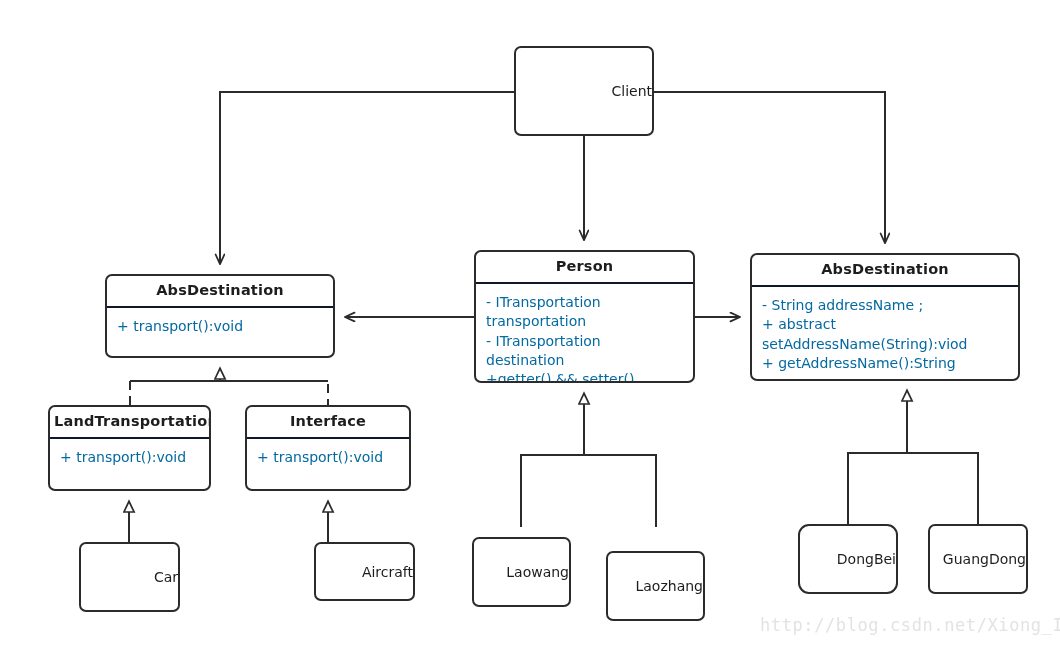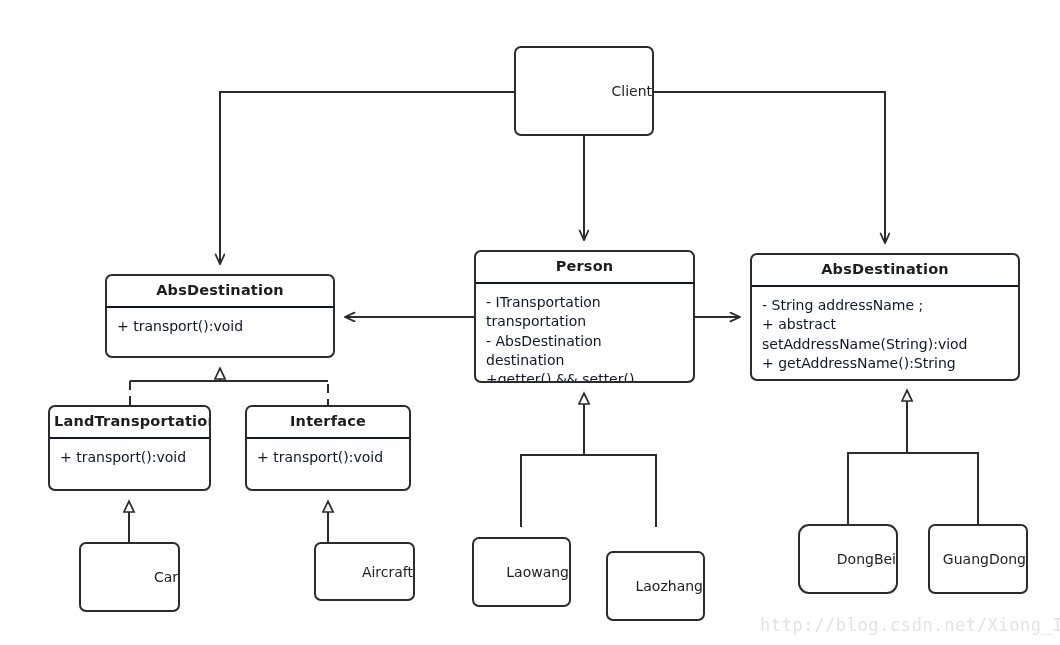--- a/index.html
+++ b/index.html
@@ -44,21 +44,21 @@
   }
   
   .classifier .title {
     padding: 7px 4px 7px 4px;
     border-bottom: 2px solid #0f172a;
     line-height: 1.1;
   }
   .classifier .members {
     padding: 9px 10px 6px 10px;
     font-size: 14px;
-    color: #0f172a;
+    color: #0369a1;
     line-height: 1.38;
   }
   .classifier .members div {
     white-space: pre-wrap;
   }
   
   .simple {
     display: flex;
     align-items: center;
     justify-content: flex-end;
@@ -126,21 +126,21 @@
     <div class="title">AbsDestination</div>
     <div class="members">
       <div>+ transport():void</div>
     </div>
   </div>
 
   <div class="node classifier" id="n-person" style="left: 474px; top: 250px; width: 221px; height: 133px;">
     <div class="title">Person</div>
     <div class="members">
       <div>- ITransportation transportation</div>
-      <div>- AbsDestination destination</div>
+      <div>- ITransportation destination</div>
       <div>+getter() &amp;&amp; setter()</div>
 
     </div>
   </div>
 
   <div class="node classifier" id="n-absdestination" style="left: 750px; top: 253px; width: 270px; height: 128px;">
     <div class="title">AbsDestination</div>
     <div class="members">
       <div>- String addressName ;</div>
       <div>+ abstract setAddressName(String):viod</div>

